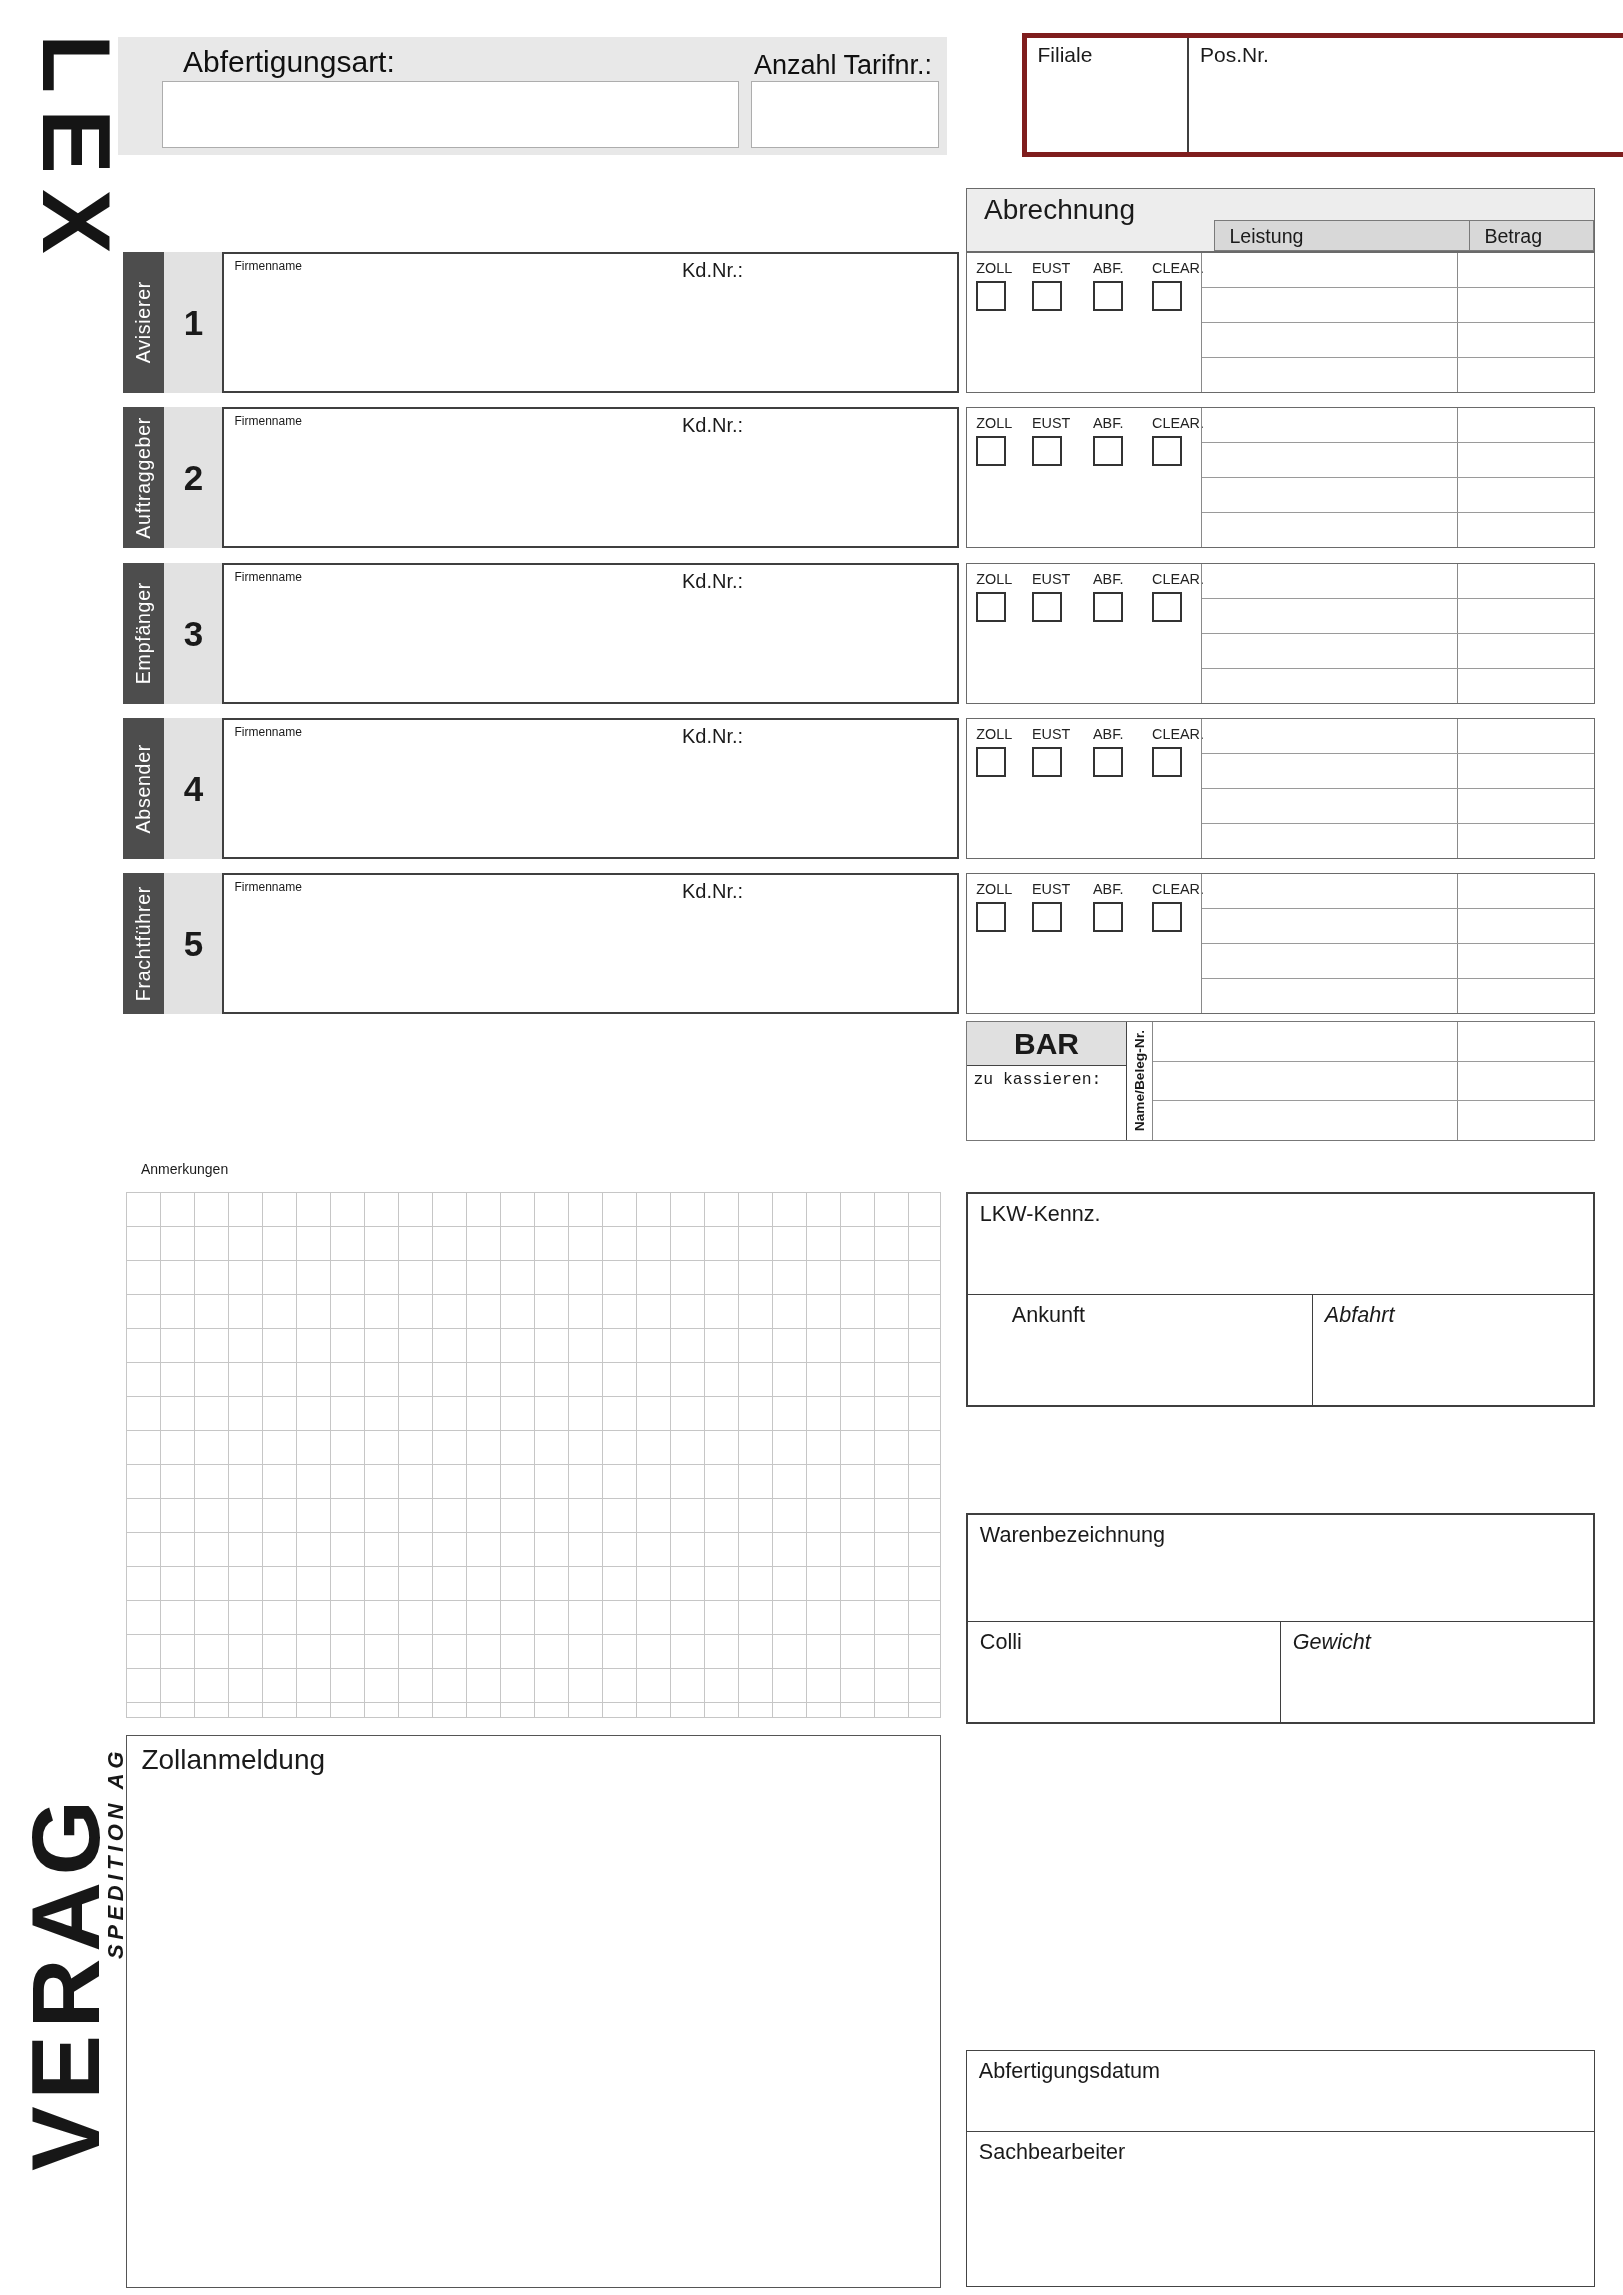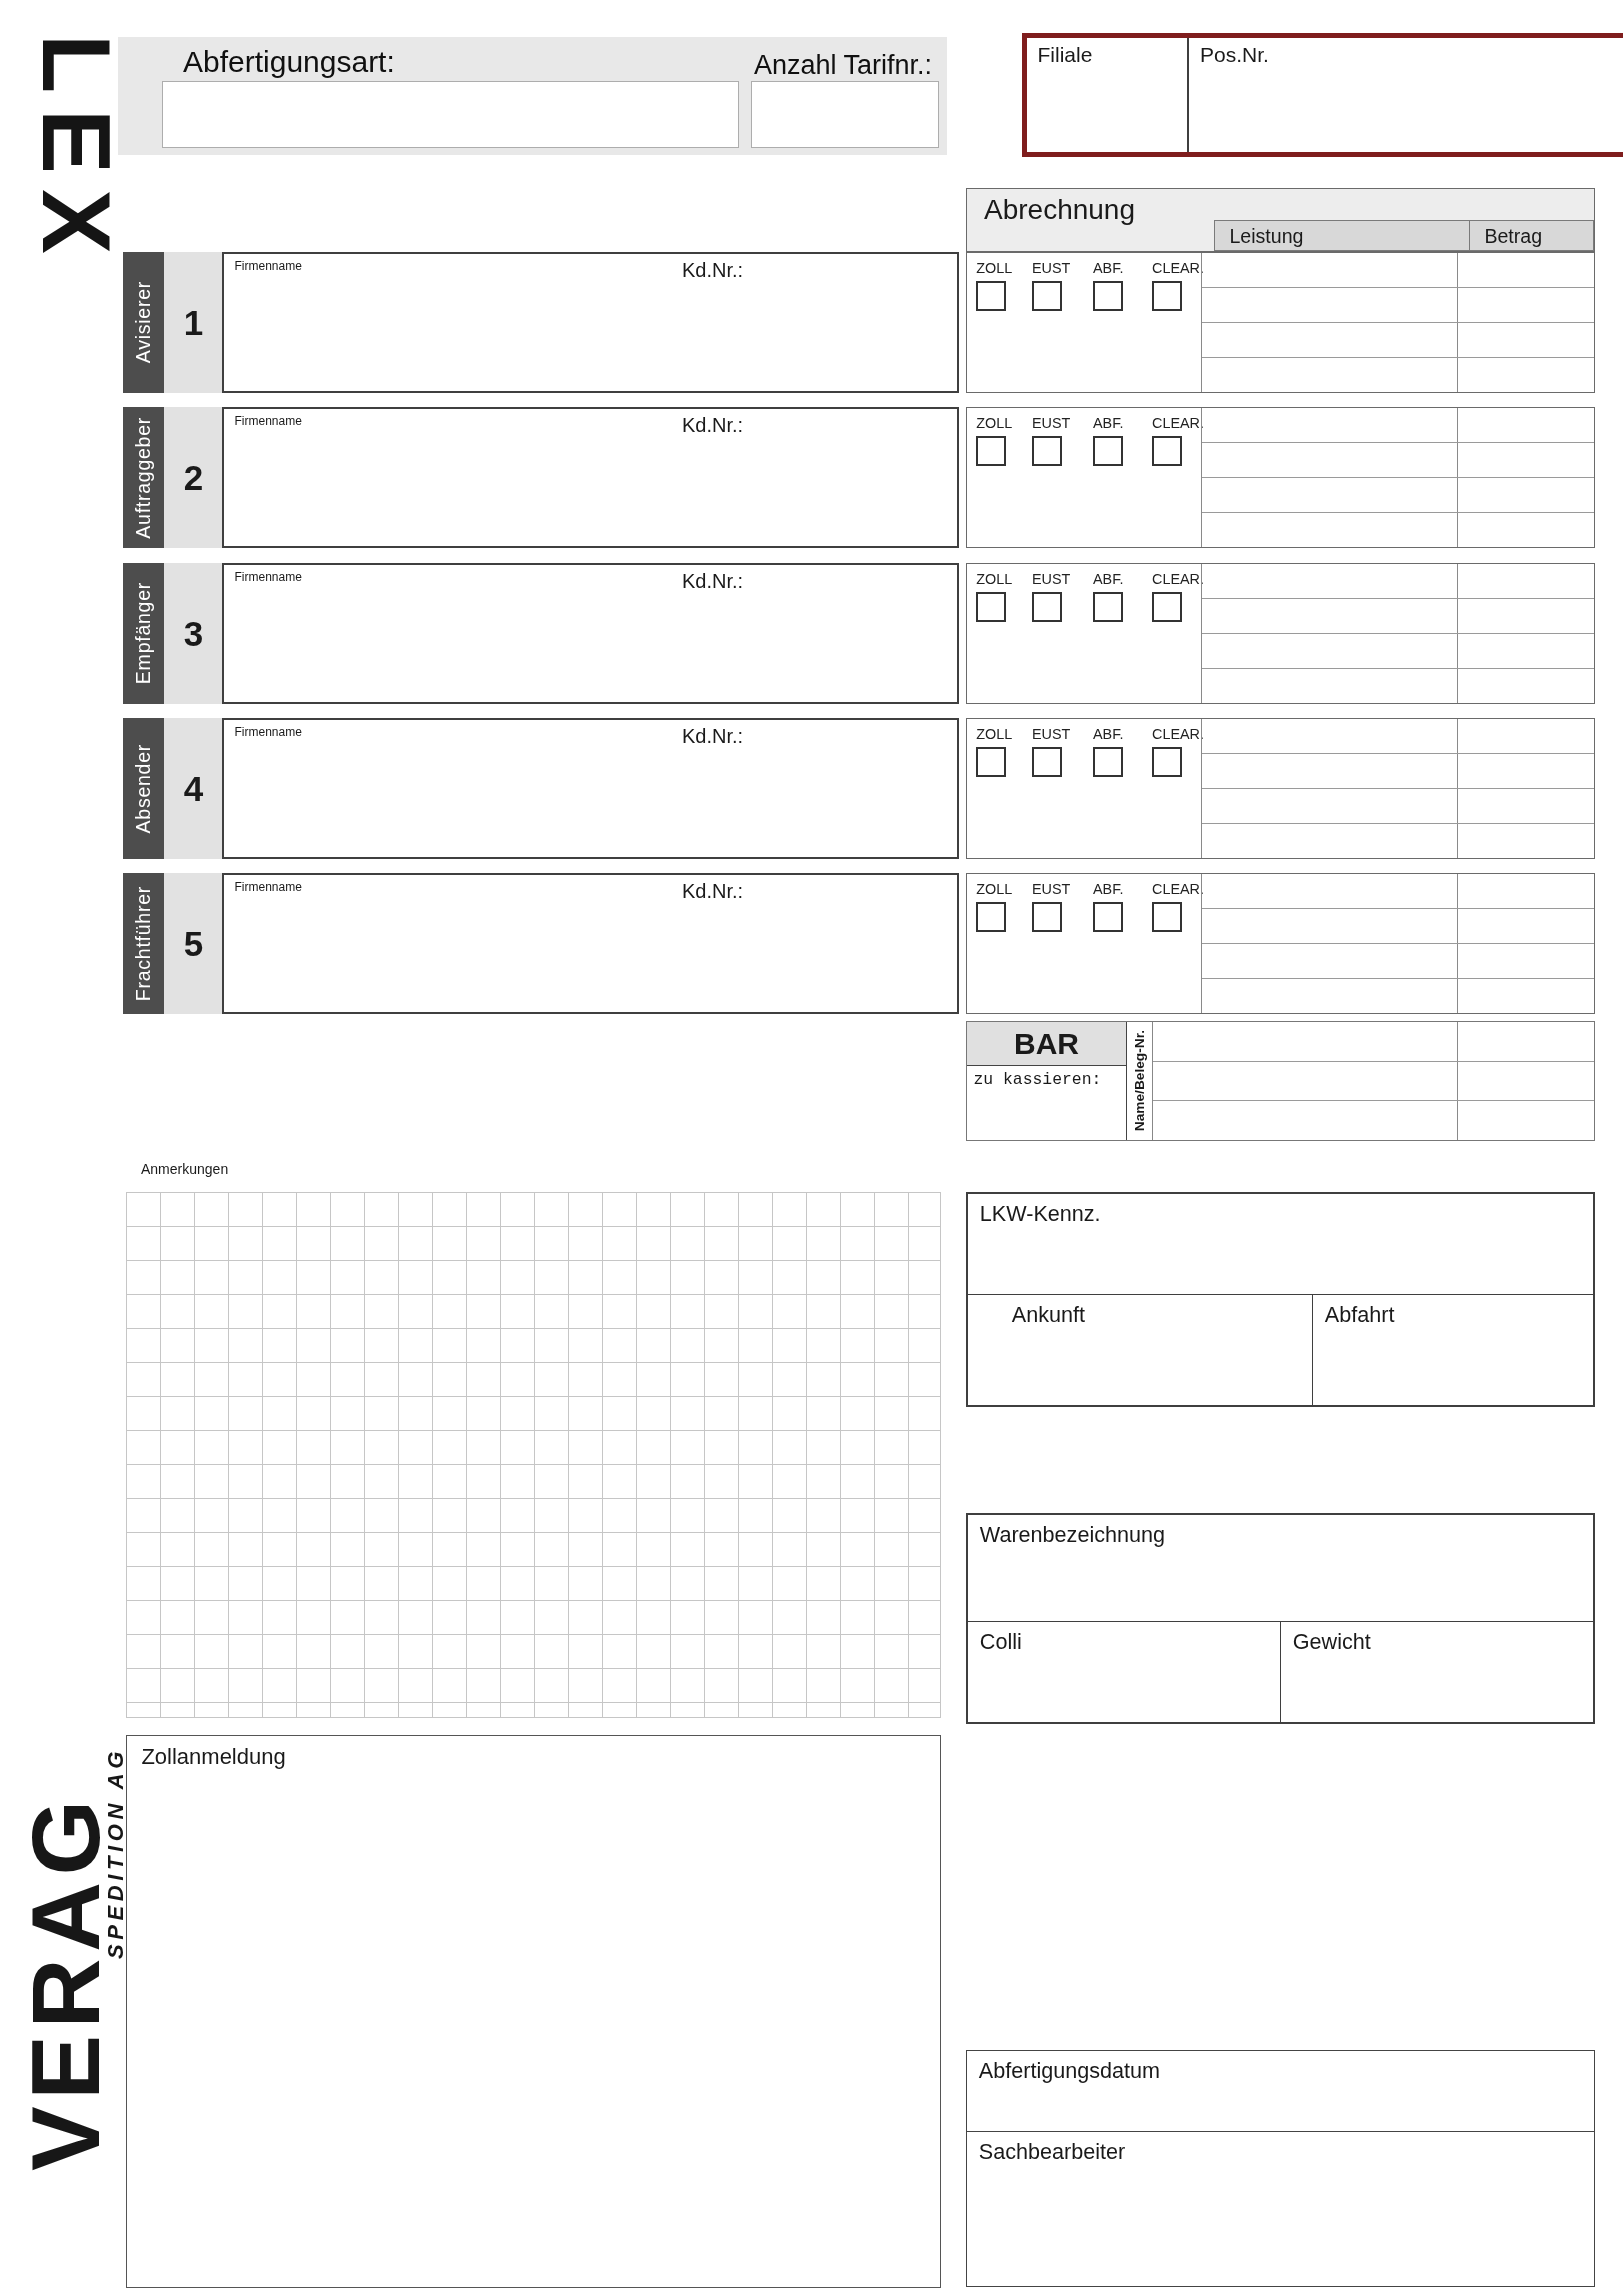--- a/index.html
+++ b/index.html
@@ -78,24 +78,24 @@
 
   
   .formbox { position:absolute; background:#fff; border:2px solid #3f3f3f; }
   .boxlabel { position:absolute; left:11.8px; top:6.5px; font-size:21.6px; }
   .lkw { left:966px; top:1192px; width:629px; height:215px; }
   .waren { left:966px; top:1513px; width:629px; height:211px; }
   .splitrow { position:absolute; left:0; right:0; bottom:0; border-top:1.6px solid #3f3f3f; display:flex; }
   .lkw .splitrow { height:111px;padding-left:32px; }
   .waren .splitrow { height:101px; }
   .splitcell-l { width:313px; border-right:1.6px solid #3f3f3f; position:relative; }
-  .splitcell-r { flex:1; position:relative; }
+  .splitcell-r { flex:1; position:relative;font-style:italic; }
 
   .zollbox { position:absolute; left:126px; top:1735px; width:815px; height:553px; background:#fff; border:1.6px solid #555; }
-  .zollbox .boxlabel { left:14.4px; top:7.9px; font-size:22px; }
+  .zollbox .boxlabel { left:14.4px; top:7.9px; font-size:28px; }
 
   .abfbox { position:absolute; left:966px; top:2050px; width:629px; height:237px; background:#fff; border:1.6px solid #444; }
   .abfbox .topcell { position:relative; height:81px; border-bottom:1.6px solid #444; }
   .abfbox .botcell { position:relative; height:151px; }
 </style>
 </head>
 <body>
 
 <div id="page">
 

